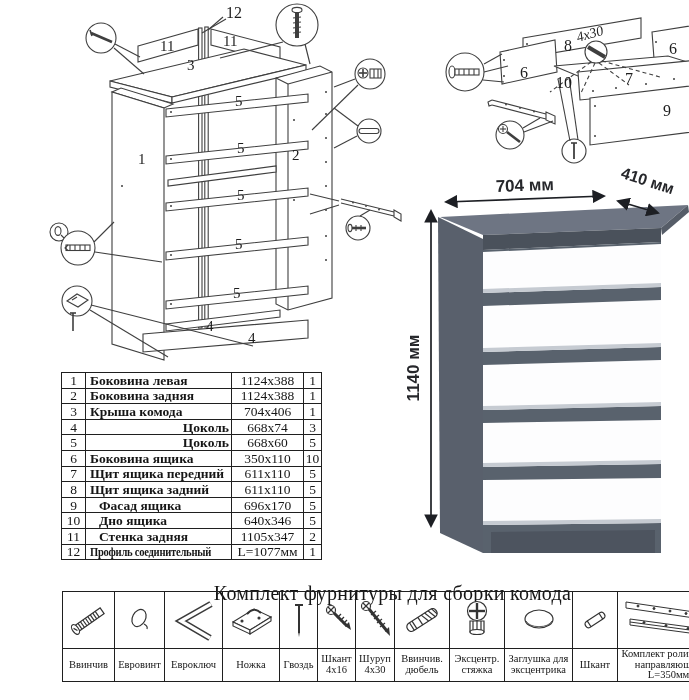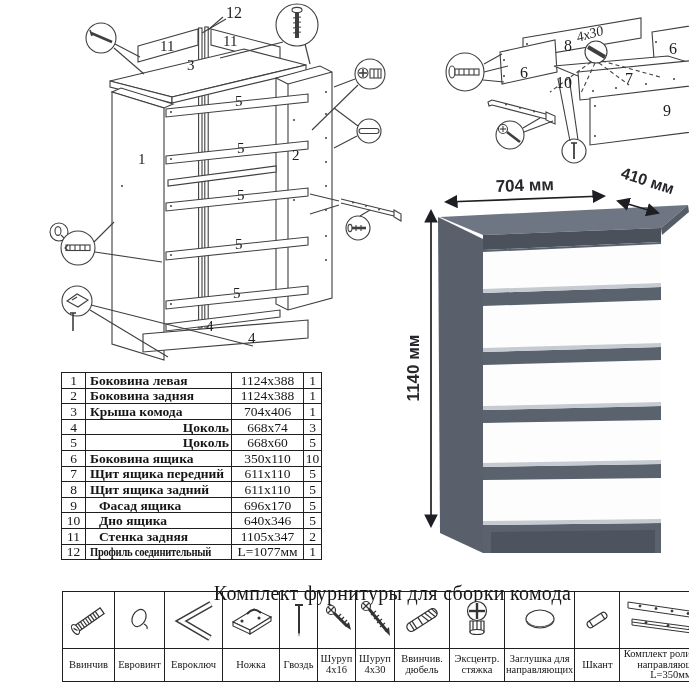--- a/index.html
+++ b/index.html
@@ -594,24 +594,24 @@
             </g>
           </svg>
         </td>
       </tr>
       <tr class="labels">
         <td>Ввинчив</td>
         <td>Евровинт</td>
         <td>Евроключ</td>
         <td>Ножка</td>
         <td>Гвоздь</td>
-        <td>Шуруп 4x16</td>
+        <td>Шкант 4x16</td>
         <td>Шуруп 4x30</td>
         <td>Ввинчив. дюбель</td>
         <td>Эксцентр. стяжка</td>
-        <td>Заглушка для направляющих</td>
+        <td>Заглушка для эксцентрика</td>
         <td>Шкант</td>
         <td>Комплект роликовых направляющих L=350мм</td>
       </tr>
     </tbody>
   </table>
 
 </div>
 
 </body></html>

